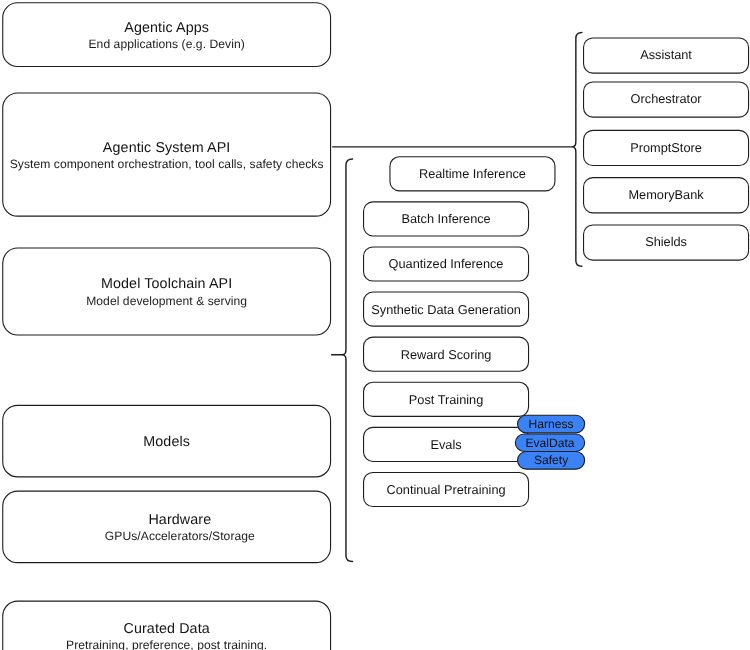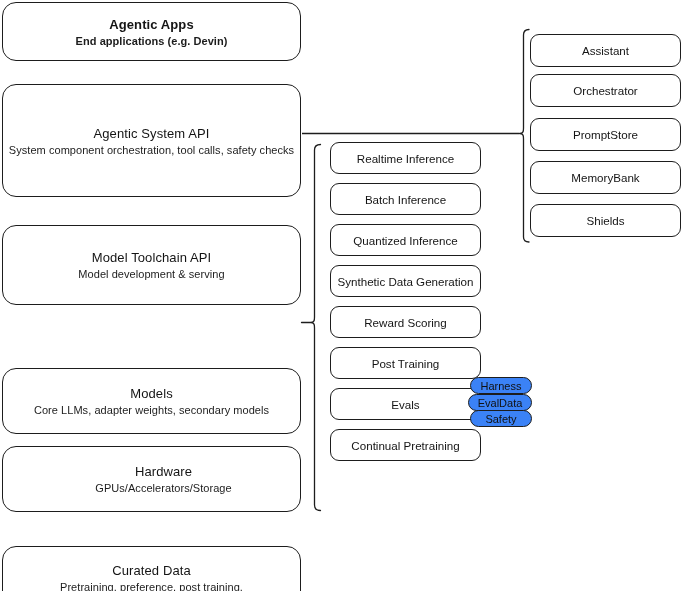--- a/index.html
+++ b/index.html
@@ -117,51 +117,50 @@
              L 310.5 322.5
              C 314.5 322.5 314.5 320 314.5 317
              L 314.5 150
              C 314.5 146 317 144.5 320.5 144.5
              M 310.5 322.5
              C 314.5 322.5 314.5 325 314.5 328
              L 314.5 505
              C 314.5 509 317 510.5 320.5 510.5" stroke="#1d1d1d" stroke-width="1.3" fill="none" stroke-linecap="round"></path>
   </svg>
 
-  <div class="box layer" style="top:2px; height:59px;font-weight:bold;">
+  <div class="box layer" style="top:2px; height:59px;">
     <div class="title">Agentic Apps</div>
     <div class="subtitle">End applications (e.g. Devin)</div>
   </div>
 
   <div class="box layer" style="top:84px; height:113px;">
     <div class="title">Agentic System API</div>
     <div class="subtitle">System component orchestration, tool calls, safety checks</div>
   </div>
 
   <div class="box layer" style="top:225px; height:80px;">
     <div class="title">Model Toolchain API</div>
     <div class="subtitle">Model development &amp; serving</div>
   </div>
 
   <div class="box layer" style="top:368px; height:66px;">
     <div class="title">Models</div>
-    <div class="subtitle">Core LLMs, adapter weights, secondary models</div>
   </div>
 
   <div class="box layer" style="top:446px; height:66px;padding-left:24px;">
     <div class="title">Hardware</div>
     <div class="subtitle">GPUs/Accelerators/Storage</div>
   </div>
 
   <div class="box layer" style="top:546px; height:64px;">
     <div class="title">Curated Data</div>
     <div class="subtitle">Pretraining, preference, post training.</div>
   </div>
 
-  <div class="box cap" style="top:142px;">
+  <div class="box cap" style="top:142px;margin-left:24px;">
     <span>Realtime Inference</span>
   </div>
   <div class="box cap" style="top:183px;">
     <span>Batch Inference</span>
   </div>
   <div class="box cap" style="top:224px;">
     <span>Quantized Inference</span>
   </div>
   <div class="box cap" style="top:265px;">
     <span>Synthetic Data Generation</span>

